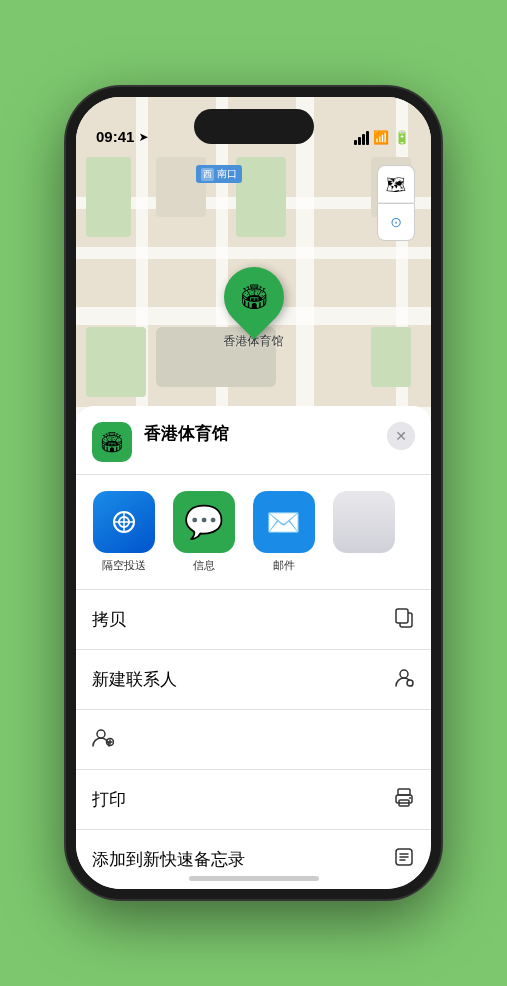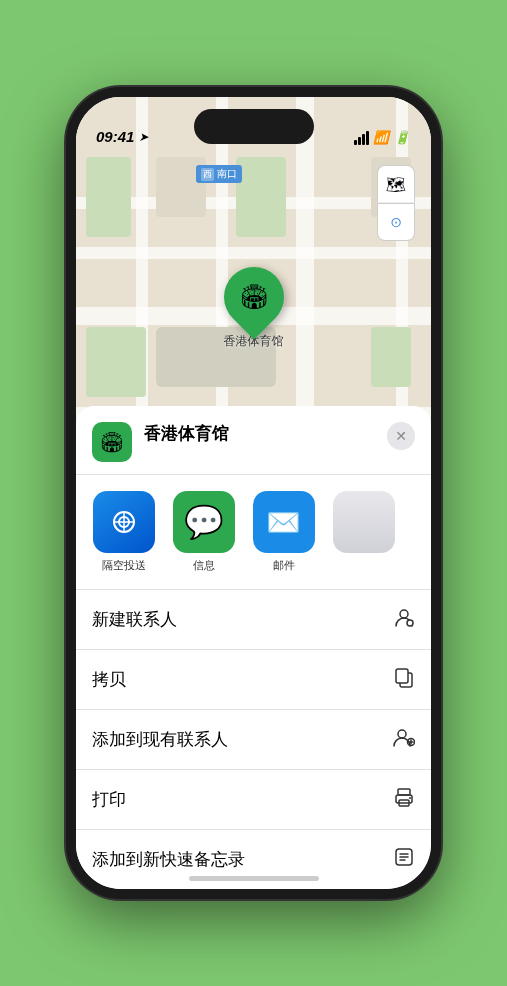--- a/index.html
+++ b/index.html
@@ -43,21 +43,20 @@
       position: absolute;
       top: 0;
       left: 0;
       right: 0;
       height: 54px;
       display: flex;
       align-items: flex-end;
       justify-content: space-between;
       padding: 0 20px 6px;
       z-index: 99;
-      font-style: italic;
     }
 
     .status-time {
       font-size: 15px;
       font-weight: 600;
       color: #000;
     }
 
     .status-icons {
       display: flex;
@@ -498,43 +497,42 @@
           
         </div>
 
       </div>
 
     </div>
 
     <div class="action-list">
 
       <div class="action-row">
+        <span class="action-label">拷贝</span>
+        <span class="action-icon">
+          <svg width="22" height="22" viewBox="0 0 22 22" fill="none">
+            <rect x="7" y="7" width="12" height="14" rx="2" stroke="#333" stroke-width="1.5" fill="none"></rect>
+            <rect x="3" y="3" width="12" height="14" rx="2" stroke="#333" stroke-width="1.5" fill="white"></rect>
+          </svg>
+        </span>
+      </div>
+
+      <div class="action-row">
         <span class="action-label">新建联系人</span>
         <span class="action-icon">
           <svg width="22" height="22" viewBox="0 0 22 22" fill="none">
             <circle cx="11" cy="8" r="4" stroke="#333" stroke-width="1.5" fill="none"></circle>
             <path d="M3 20c0-4.4 3.6-8 8-8s8 3.6 8 8" stroke="#333" stroke-width="1.5" fill="none" stroke-linecap="round"></path>
             <rect x="14" y="14" width="6" height="6" rx="3" fill="white"></rect>
             <circle cx="17" cy="17" r="3" stroke="#333" stroke-width="1.5" fill="none"></circle>
           </svg>
         </span>
       </div>
 
       <div class="action-row">
-        <span class="action-label">拷贝</span>
-        <span class="action-icon">
-          <svg width="22" height="22" viewBox="0 0 22 22" fill="none">
-            <rect x="7" y="7" width="12" height="14" rx="2" stroke="#333" stroke-width="1.5" fill="none"></rect>
-            <rect x="3" y="3" width="12" height="14" rx="2" stroke="#333" stroke-width="1.5" fill="white"></rect>
-          </svg>
-        </span>
-      </div>
-
-      <div class="action-row">
-        <span class="action-label">添加到现有联系人</span>
         <span class="action-icon">
           <svg width="22" height="22" viewBox="0 0 22 22" fill="none">
             <circle cx="9" cy="8" r="4" stroke="#333" stroke-width="1.5" fill="none"></circle>
             <path d="M1 20c0-4.4 3.6-8 8-8s8 3.6 8 8" stroke="#333" stroke-width="1.5" fill="none" stroke-linecap="round"></path>
             <circle cx="18" cy="16" r="3.5" stroke="#333" stroke-width="1.5" fill="none"></circle>
             <path d="M18 14v4M16 16h4" stroke="#333" stroke-width="1.5" stroke-linecap="round"></path>
           </svg>
         </span>
       </div>
 

